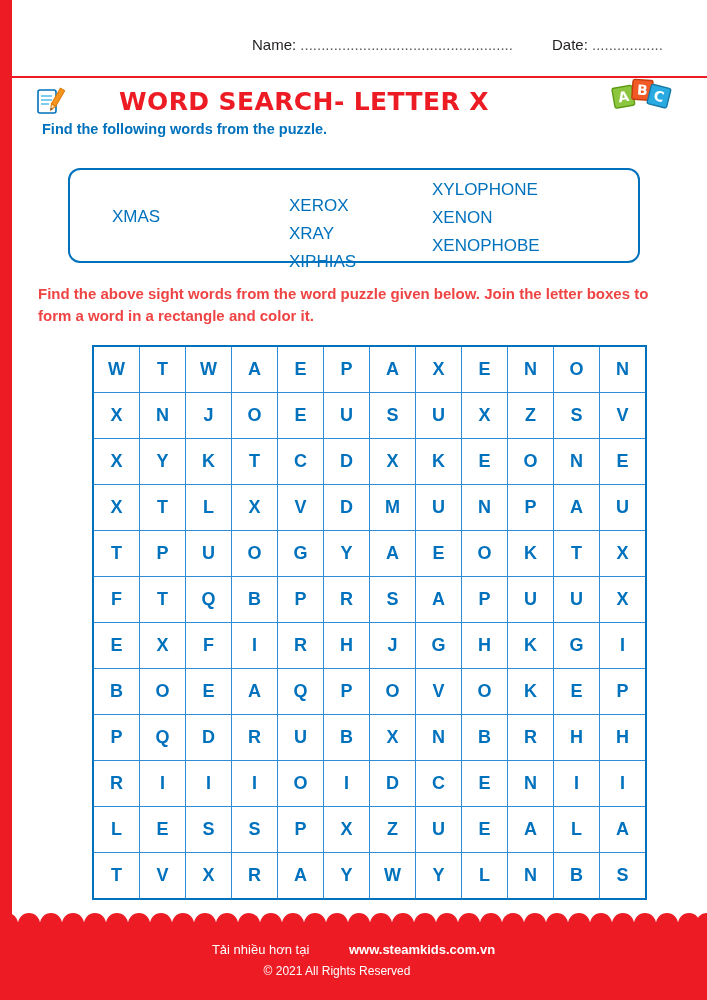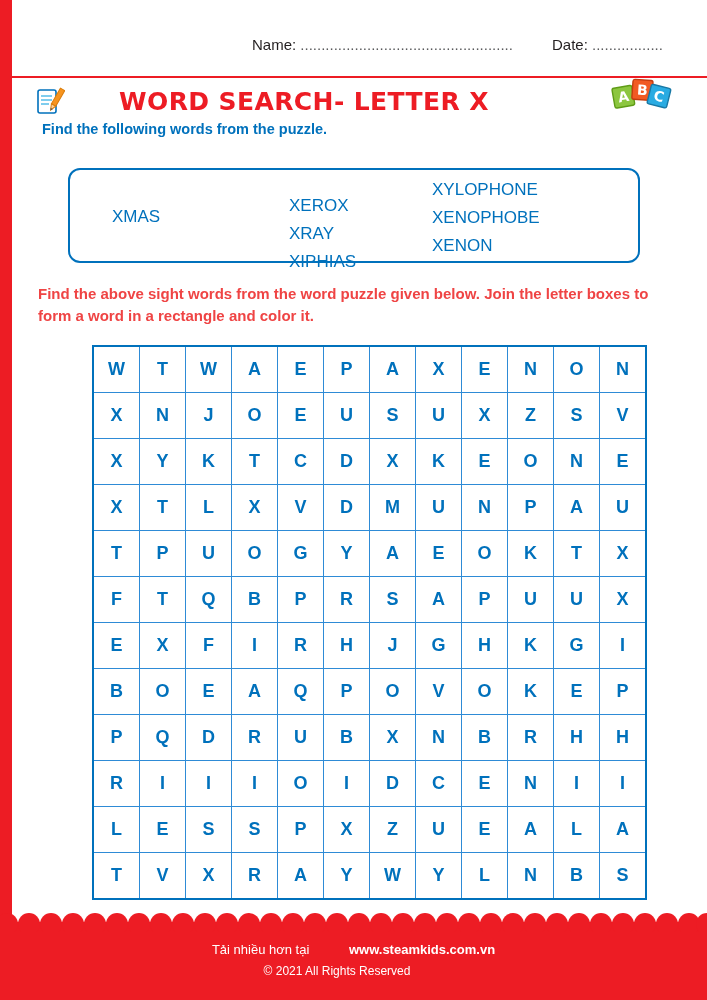--- a/index.html
+++ b/index.html
@@ -253,22 +253,22 @@
     <div class="word-col wc1">
       <div>XMAS</div>
     </div>
     <div class="word-col wc2">
       <div>XEROX</div>
       <div>XRAY</div>
       <div>XIPHIAS</div>
     </div>
     <div class="word-col wc3">
       <div>XYLOPHONE</div>
+      <div>XENON</div>
       <div>XENOPHOBE</div>
-      <div>XENON</div>
     </div>
   </div>
 
   <div class="instruction">Find the above sight words from the word puzzle given below. Join the letter boxes to form a word in a rectangle and color it.</div>
 
   <table class="grid">
     <tbody id="grid-body">
         <tr>
           <td>W</td>
           <td>T</td>

